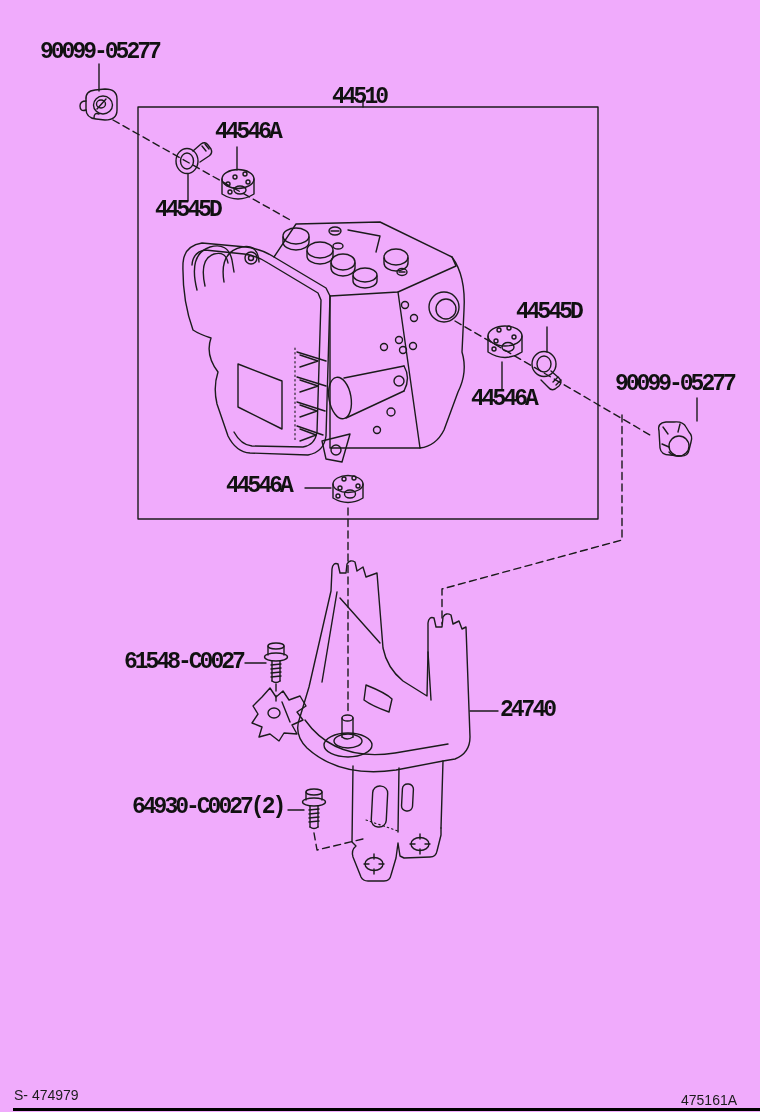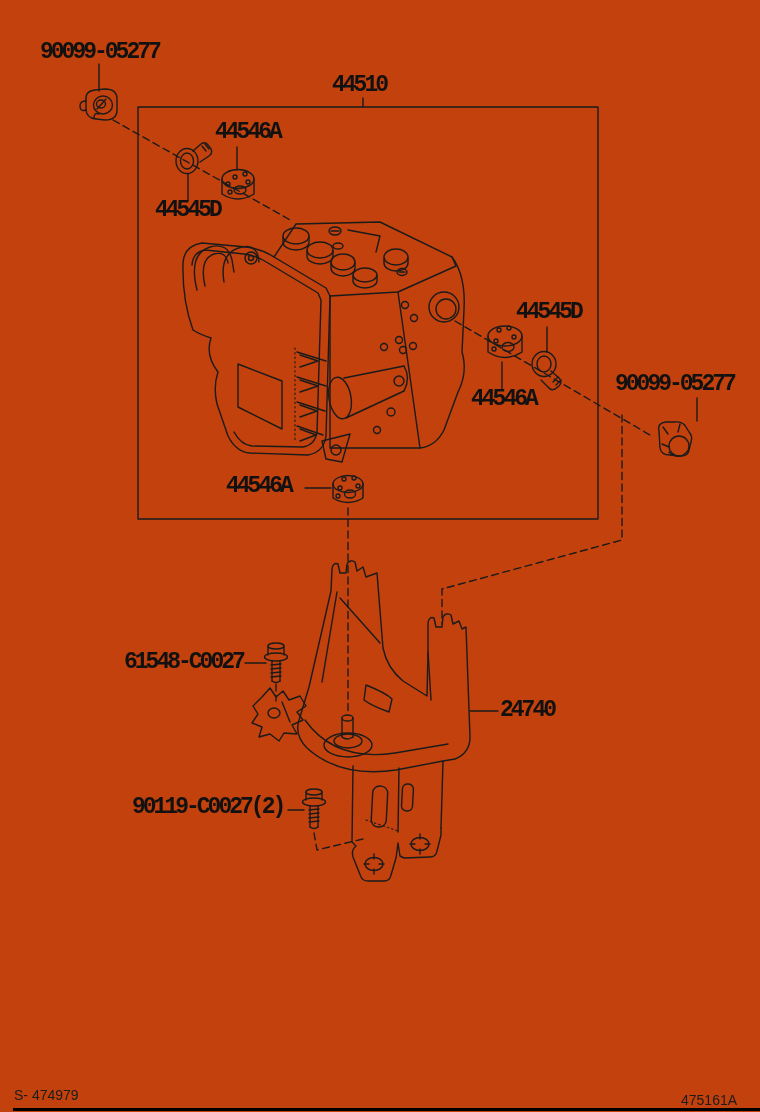--- a/index.html
+++ b/index.html
@@ -1,17 +1,17 @@
 <!DOCTYPE html>
 <html><head>
 <meta charset="utf-8">
 <style>
   html,body{margin:0;padding:0;background:#ffffff;}
   #stage{
-    position:relative;width:760px;height:1112px;background:#c2410c;
+    position:relative;width:760px;height:1112px;background:#f0abfc;
     overflow:hidden;font-family:"Liberation Sans",sans-serif;
   }
   .part-label{
     position:absolute;
     font-family:"Liberation Mono",monospace;
     font-weight:bold;
     font-size:23px;
     line-height:23px;
     letter-spacing:-3px;
     color:#111111;
@@ -248,39 +248,39 @@
       <path d="M 306,792 L 306,800 M 322,792 L 322,800"></path>
       <ellipse cx="314" cy="802" rx="11.5" ry="4"></ellipse>
       <path d="M 310,806 L 310,827 M 318,806 L 318,827"></path>
       <path d="M 309,810 L 319,809 M 309,814 L 319,813 M 309,818 L 319,817 M 309,822 L 319,821"></path>
       <path d="M 310,827 Q 314,830 318,827"></path>
     </g>
   </svg>
 
   <div class="part-label" style="left:40px;top:41px">90099-05277</div>
 
-  <div class="part-label" style="left:332px;top:74px">44510</div>
+  <div class="part-label" style="left:332px;top:86px">44510</div>
 
   <div class="part-label" style="left:215px;top:121px">44546A</div>
 
   <div class="part-label" style="left:155px;top:199px">44545D</div>
 
   <div class="part-label" style="left:516px;top:301px">44545D</div>
 
   <div class="part-label" style="left:615px;top:373px">90099-05277</div>
 
   <div class="part-label" style="left:471px;top:388px">44546A</div>
 
   <div class="part-label" style="left:226px;top:475px">44546A</div>
 
   <div class="part-label" style="left:124px;top:651px">61548-C0027</div>
 
   <div class="part-label" style="left:500px;top:699px">24740</div>
 
-  <div class="part-label" style="left:132px;top:796px">90119-C0027(2)</div>
+  <div class="part-label" style="left:132px;top:796px">64930-C0027(2)</div>
 
   <div class="footer-code" style="left:14px;top:1086px">S- 474979</div>
 
   <div class="footer-code" style="left:681px;top:1091px">475161A</div>
 
   <div id="footer-bar"></div>
 
 </div>
 
 </body></html>

